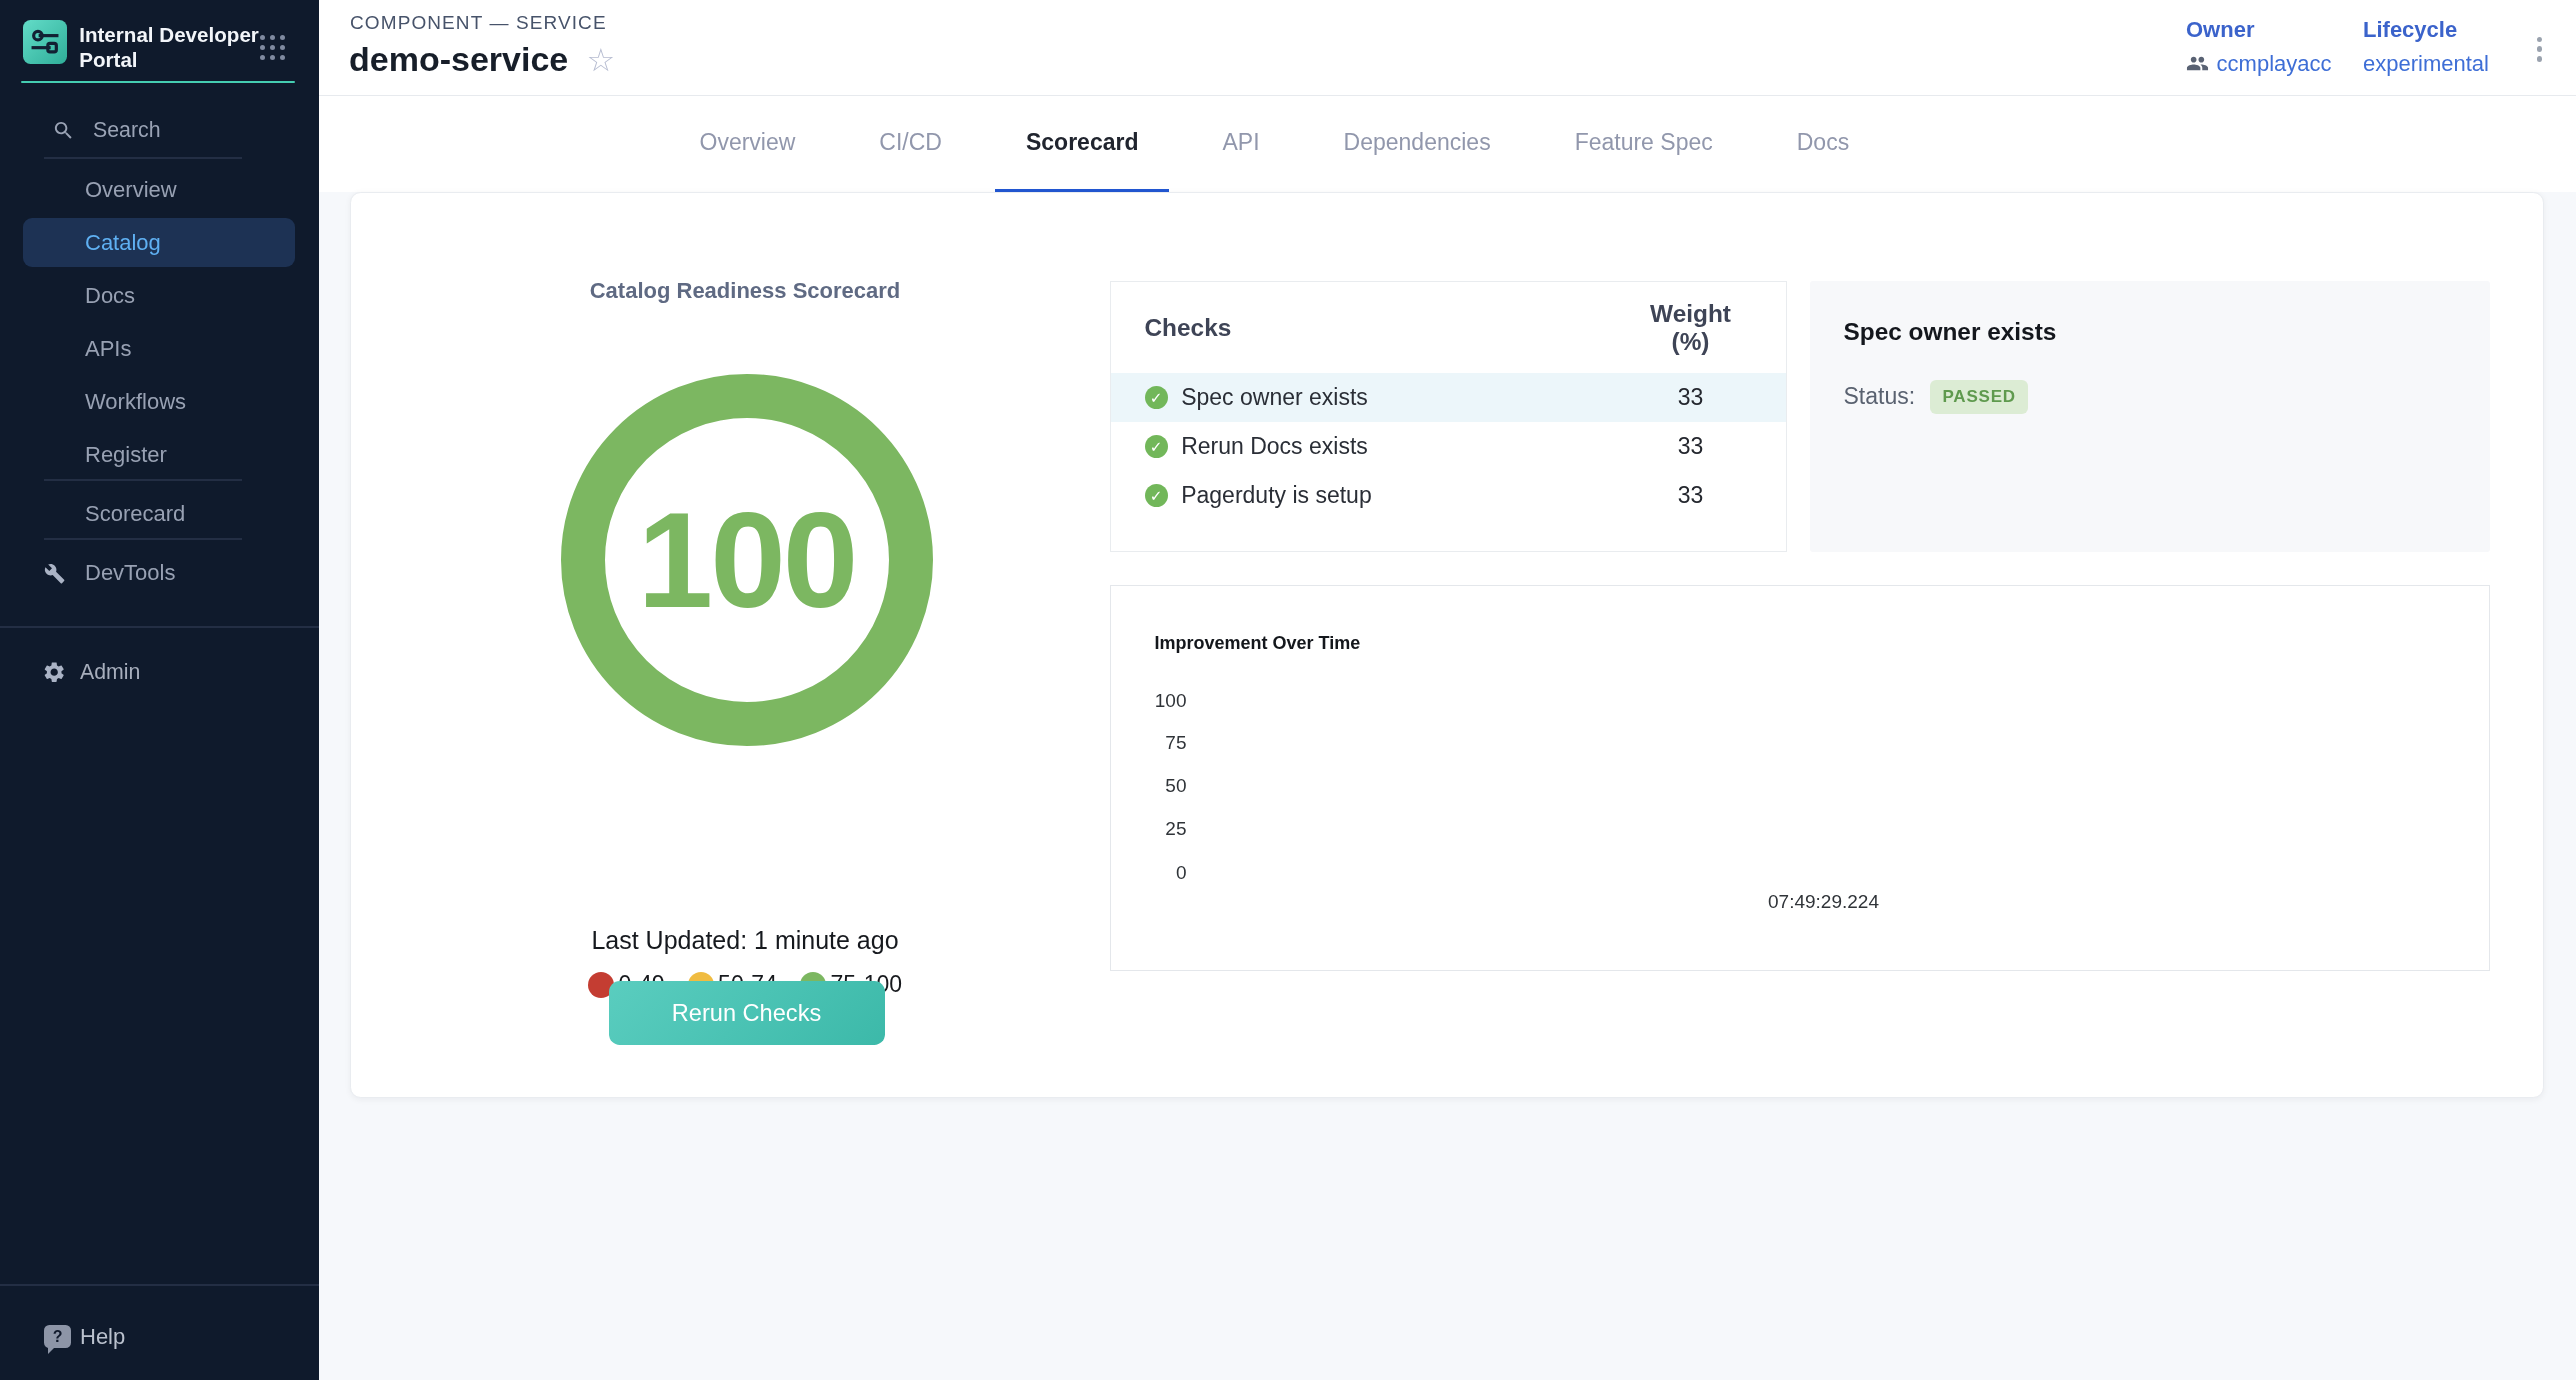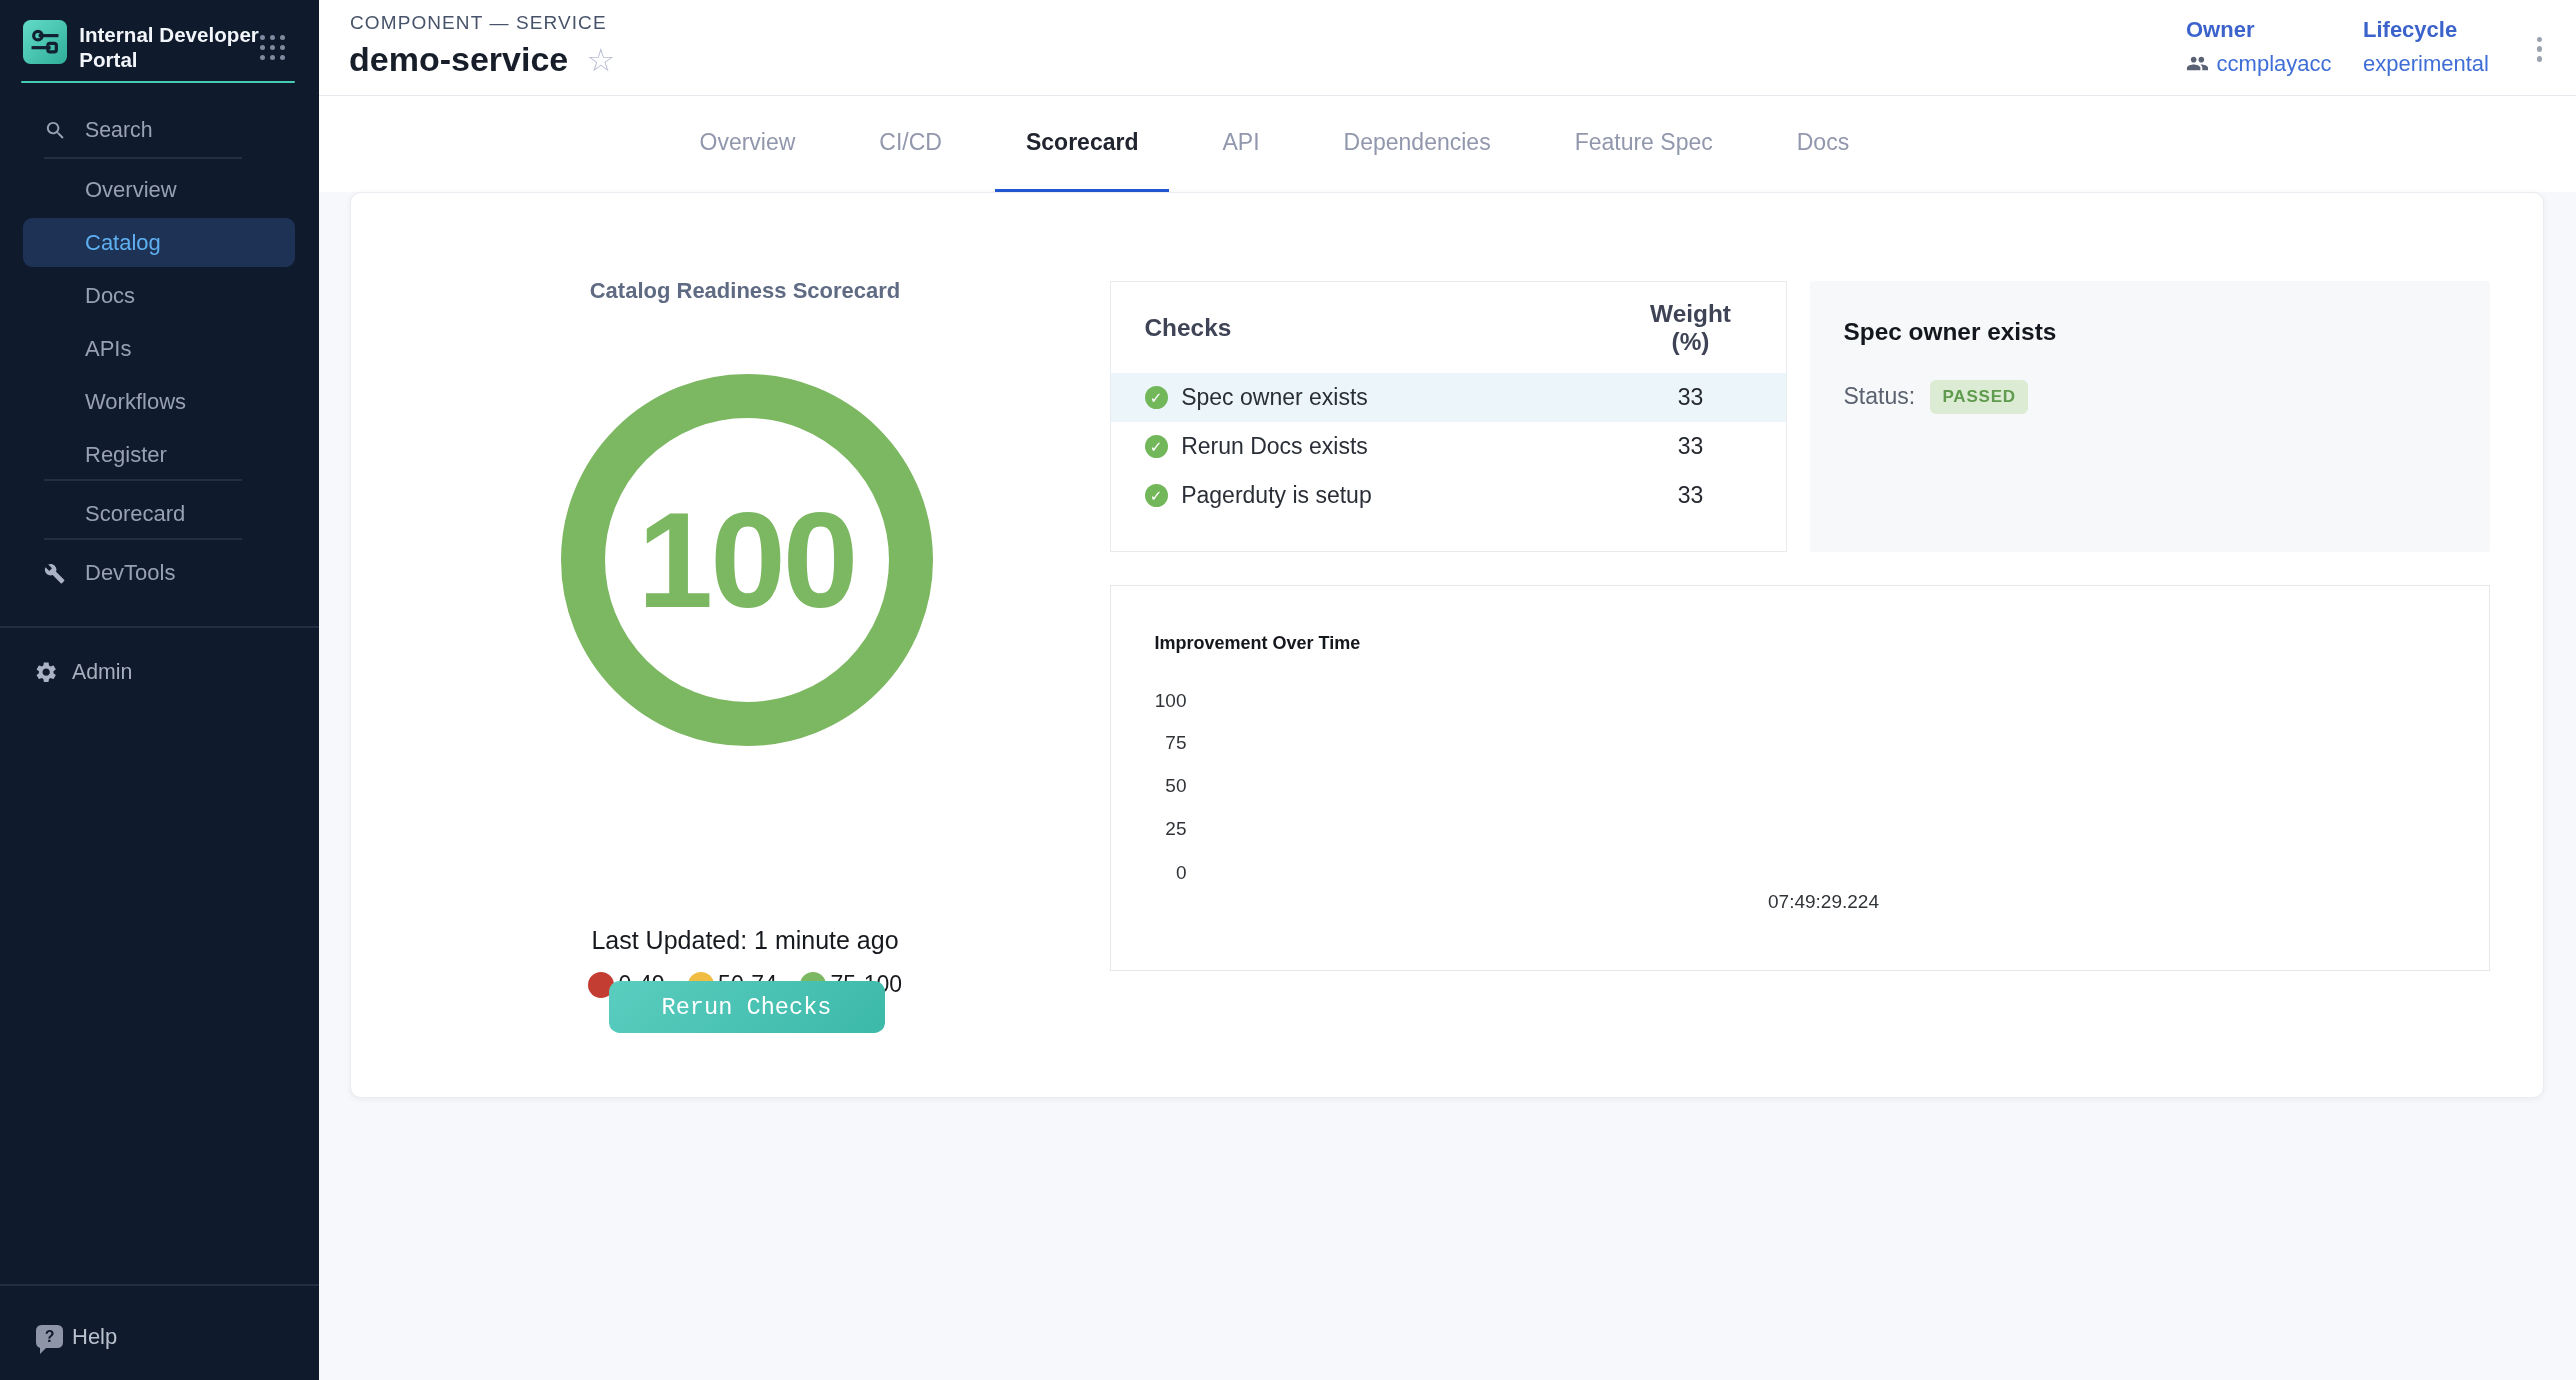--- a/index.html
+++ b/index.html
@@ -9,21 +9,21 @@
   
   .sidebar { position:absolute; left:0; top:0; width:319px; height:1380px; background:#0f1a2c; }
   .logo-row { position:absolute; left:23px; top:20px; display:flex; align-items:flex-start; }
   .logo-box { width:44px; height:44px; border-radius:7.6px; flex:0 0 44px;
     background:linear-gradient(135deg,#63dcc8 0%,#2fae99 100%); display:flex; align-items:center; justify-content:center; }
   .logo-title { margin-left:12.2px; width:190px; font-size:20.6px; font-weight:700; color:#f2f5f9; line-height:25px; padding-top:1.5px; }
   .grid-icon { position:absolute; right:34px; top:35px; display:grid; grid-template-columns:repeat(3,5.3px); gap:4.6px; cursor:pointer; }
   .grid-icon i { width:5.3px; height:5.3px; border-radius:50%; background:#7f8aa0; }
   .teal-line { position:absolute; left:21.3px; top:81px; width:274px; height:2.3px; border-radius:1.5px; background:#45cdb2; }
 
-  .side-row { position:absolute; left:0; width:319px; height:40px; display:flex; align-items:center; color:#9aa3b5; font-size:21.3px; cursor:pointer; }
+  .side-row { position:absolute; left:8px; width:319px; height:40px; display:flex; align-items:center; color:#9aa3b5; font-size:21.3px; cursor:pointer; }
   .side-row .row-icon { position:absolute; left:44px; display:flex; }
   .side-row .row-label { position:absolute; left:85px; }
   .search-row { top:110px; }
   .side-div { position:absolute; height:1.5px; background:#232e44; }
   .div-search { left:44px; top:157px; width:198px; }
   .div-mid1 { left:44px; top:479px; width:198px; }
   .div-mid2 { left:44px; top:538px; width:198px; }
   .div-admin { left:0; top:626px; width:319px; }
   .div-help { left:0; top:1284px; width:319px; }
 
@@ -73,23 +73,23 @@
   .ring { position:absolute; left:210px; top:181px; width:372px; height:372px; border-radius:50%;
     border:44px solid #7cb761; display:flex; align-items:center; justify-content:center; }
   .score { font-size:136px; font-weight:700; color:#7cb761; letter-spacing:-3px; }
   .legend { position:absolute; left:90px; top:792px; width:609px; display:flex; justify-content:center; align-items:center; gap:23px; }
   .legend-item { display:flex; align-items:center; gap:4.6px; font-size:23px; color:#17191d; }
   .dot { width:26px; height:26px; border-radius:50%; }
   .dot-red { background:#c43d32; } .dot-yellow { background:#f0bc41; } .dot-green { background:#7cb761; }
   .updated { position:absolute; left:166px; top:733px; width:457px; text-align:center; font-size:25px; color:#16191e; }
   .legend { top:778px; }
   .updated { top:733px; }
-  .rerun { position:absolute; left:258px; top:788px; width:276px; height:52px; border:none; border-radius:10.7px;
+  .rerun { position:absolute; left:258px; top:788px; width:276px; height:64px; border:none; border-radius:10.7px;
     background:linear-gradient(135deg,#5acdbf 0%,#3cb9a9 100%); color:#fff; font-size:23.6px;
-    font-family:Liberation Mono, monospace; cursor:pointer; }
+    font-family:Liberation Sans, sans-serif; cursor:pointer; }
 
   
   .checks-panel { position:absolute; left:759px; top:88px; width:677px; height:271px; background:#fff; border:0.8px solid #e9ecef; }
   .checks-head { display:flex; align-items:center; height:91px; padding:0 34px; }
   .checks-head .col-name { flex:1; font-size:24.4px; font-weight:700; color:#3e4456; }
   .checks-head .col-weight { width:122px; text-align:center; font-size:24.4px; font-weight:700; color:#3e4456; }
   .check-row { display:flex; align-items:center; height:49px; padding:0 34px; cursor:pointer; }
   .check-row.selected { background:#ecf6fa; }
   .check-icon { width:23px; height:23px; border-radius:50%; background:#72b75a; color:#fff; font-size:15.2px; font-weight:700;
     display:flex; align-items:center; justify-content:center; flex:0 0 23px; }

